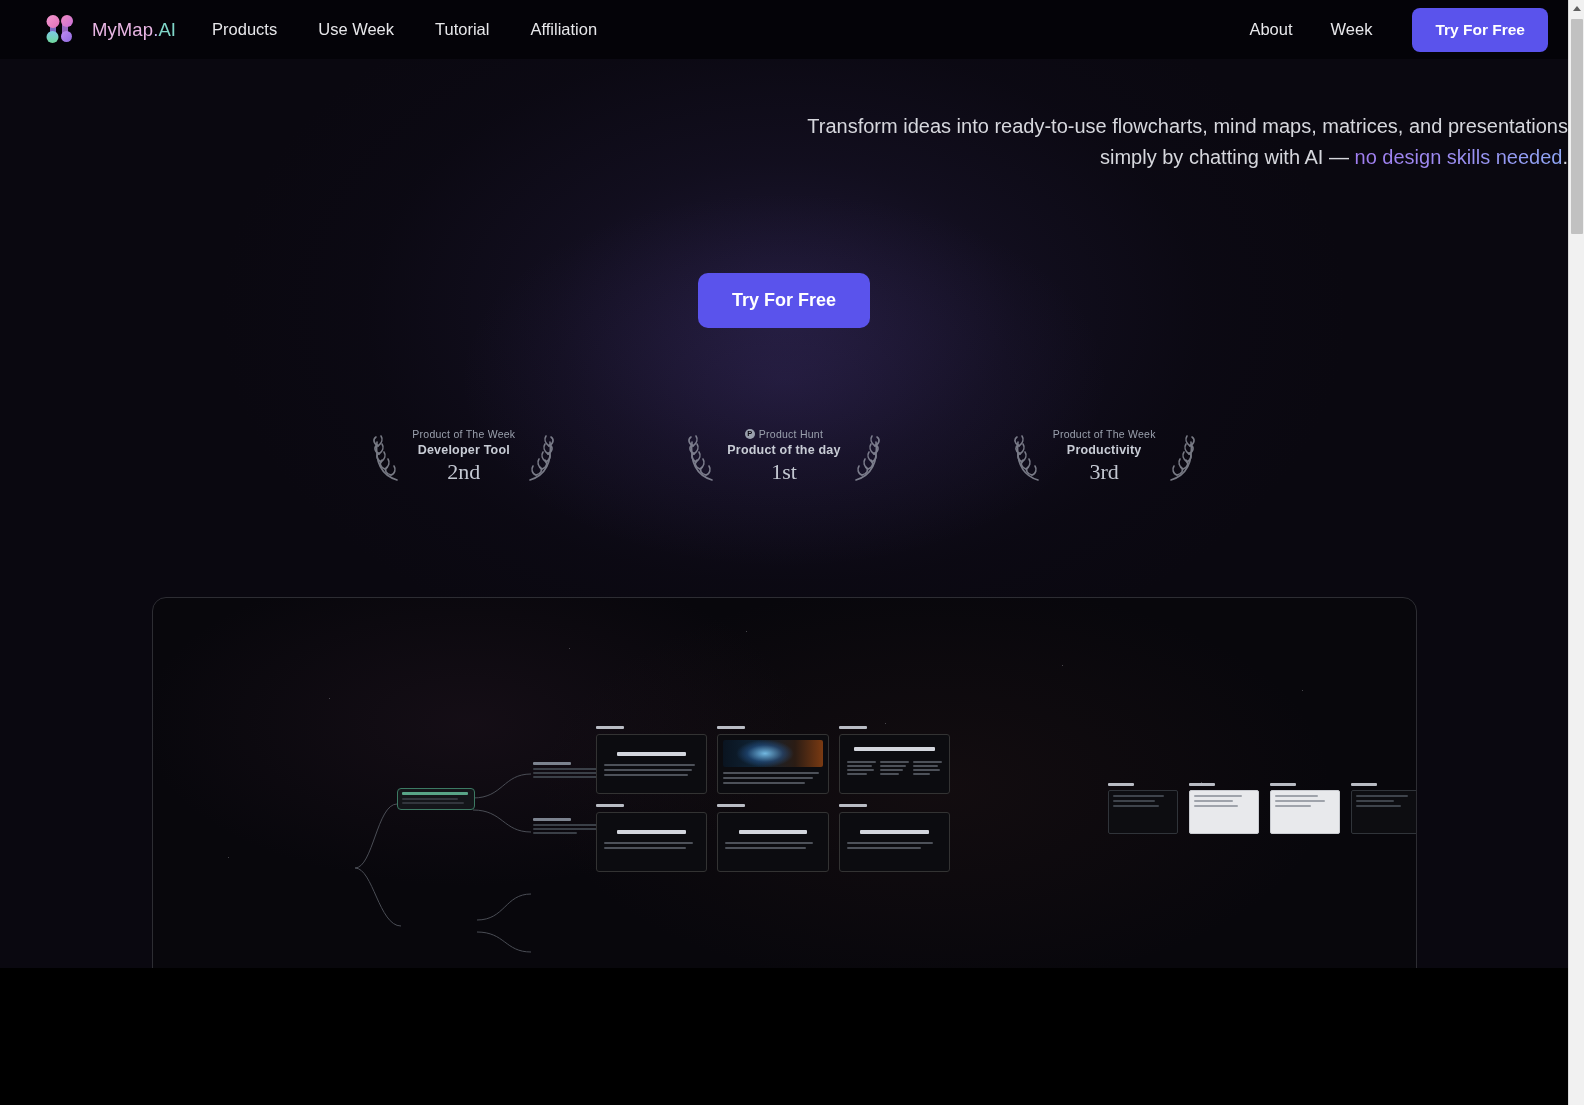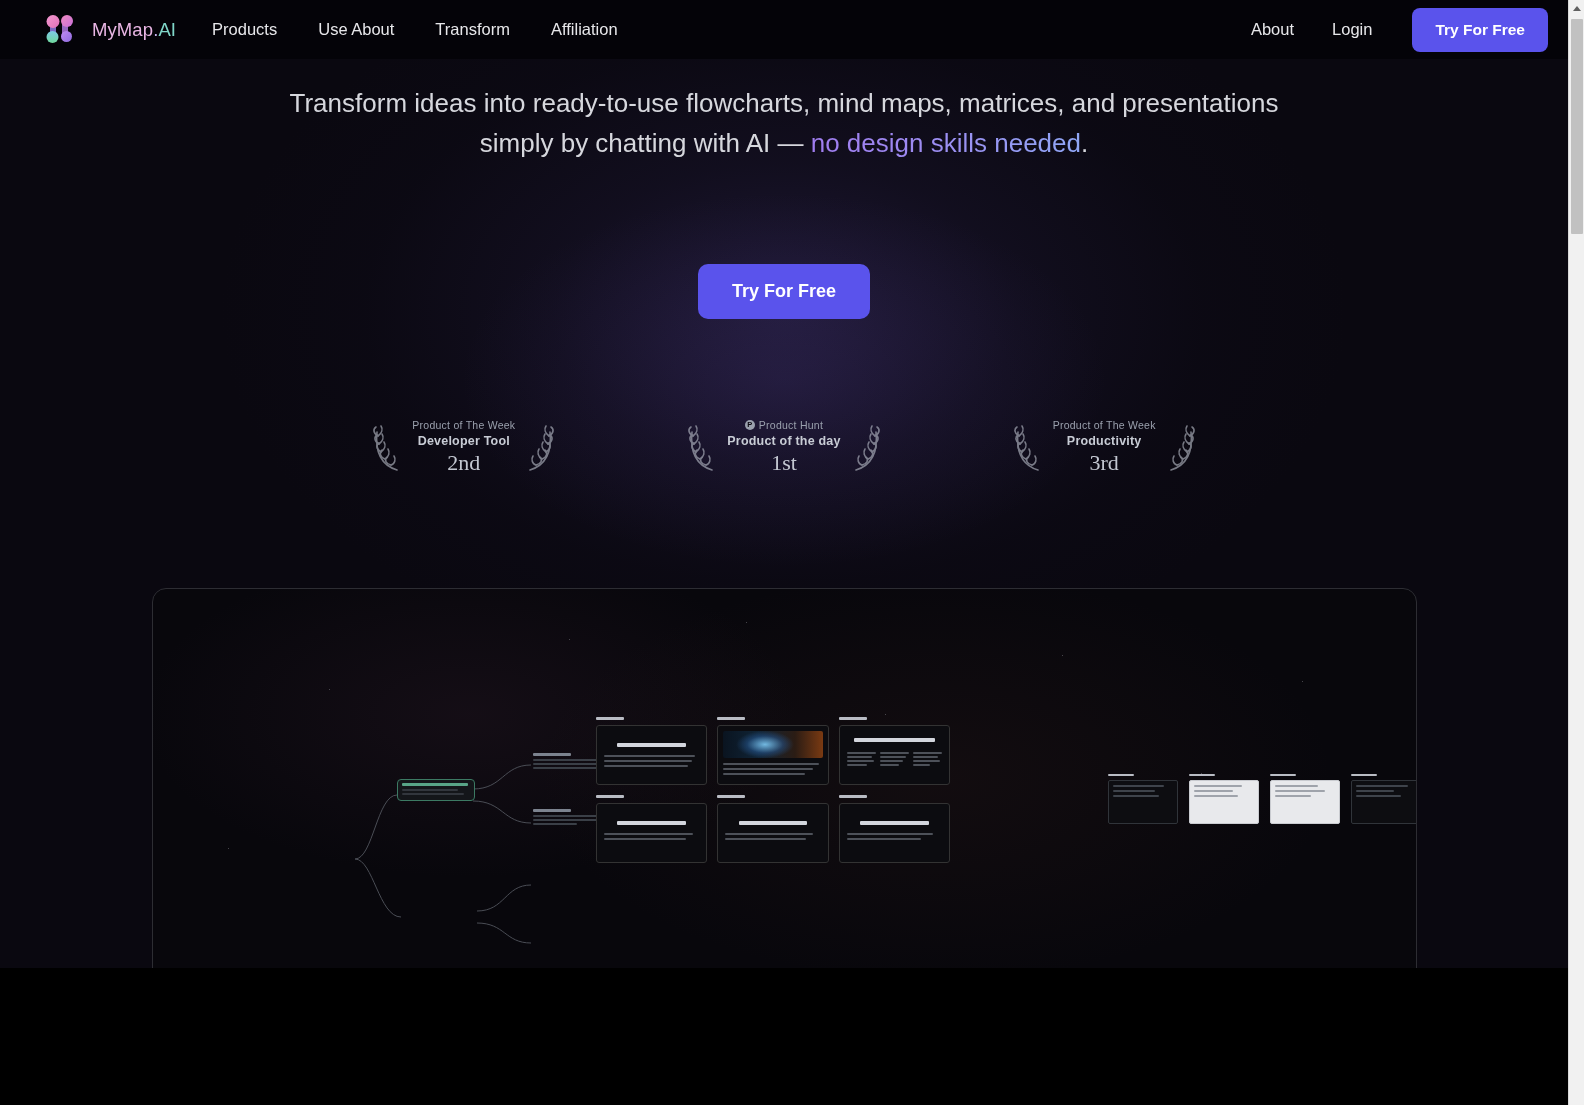--- a/index.html
+++ b/index.html
@@ -78,22 +78,22 @@
     margin-top:163px;
     font-size:65px; font-weight:bold; line-height:1.05;
     color:#cfd3e0; letter-spacing:-0.5px;
   }
   .hero-title .ai{
     background:linear-gradient(95deg,#8f7cf0 0%,#c39af0 45%,#dcb3f2 100%);
     -webkit-background-clip:text; background-clip:text;
     -webkit-text-fill-color:transparent; color:transparent;
   }
   .hero-sub{
-    margin-top:24px;
-    font-size:26px; line-height:1.55; color:#d6d7dd;
+    margin-top:52px;
+    font-size:20px; line-height:1.55; color:#d6d7dd;text-align:right;
   }
   .hero-sub .hl{
     background:linear-gradient(90deg,#a07df0 0%,#9d8df2 45%,#8fa6f5 100%);
     -webkit-background-clip:text; background-clip:text;
     -webkit-text-fill-color:transparent; color:transparent;
     font-weight:400;
   }
   .hero-sub .plain{ color:#d6d7dd; }
 
   .btn-try-hero{
@@ -273,28 +273,28 @@
           <circle cx="28.5" cy="23.5" r="5.5" fill="url(#g3)"></circle>
         </svg>
       </span>
       <span class="brand-name">
         <span class="brand-my">MyMap</span><span class="brand-map">.</span><span class="brand-dotai">AI</span>
       </span>
     </div>
 
     <div class="nav-links">
       <span class="nav-link">Products</span>
-      <span class="nav-link">Use About</span>
-      <span class="nav-link">Transform</span>
+      <span class="nav-link">Use Week</span>
+      <span class="nav-link">Tutorial</span>
       <span class="nav-link">Affiliation</span>
     </div>
 
     <div class="nav-right">
       <span class="nav-link">About</span>
-      <span class="nav-link">Login</span>
+      <span class="nav-link">Week</span>
       <button class="btn-try-nav">Try For Free</button>
     </div>
   </div>
 
   <div class="hero">
 
 
     <div class="hero-sub">
       <div>Transform ideas into ready-to-use flowcharts, mind maps, matrices, and presentations</div>
       <div><span class="plain">simply by chatting with AI — </span><span class="hl">no design skills needed</span><span class="plain">.</span></div>

